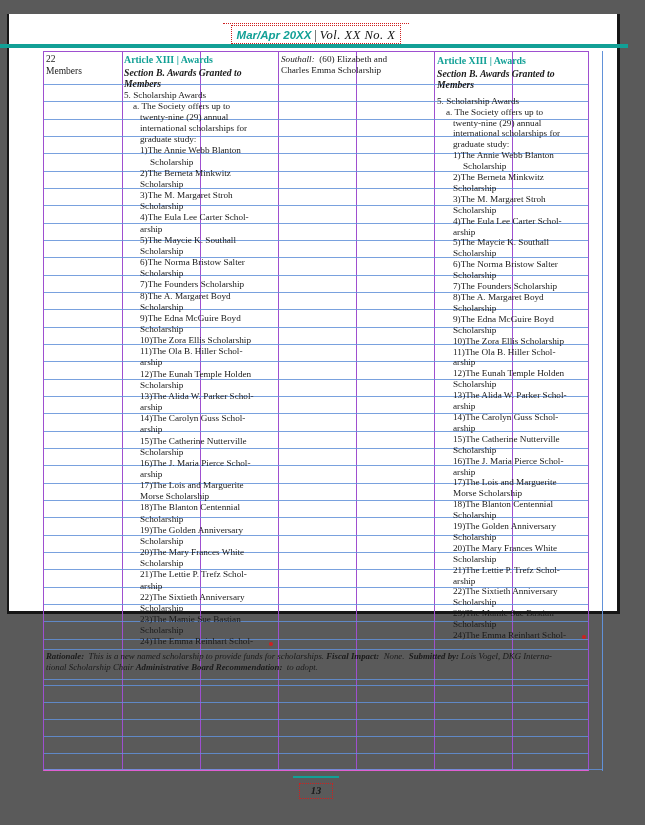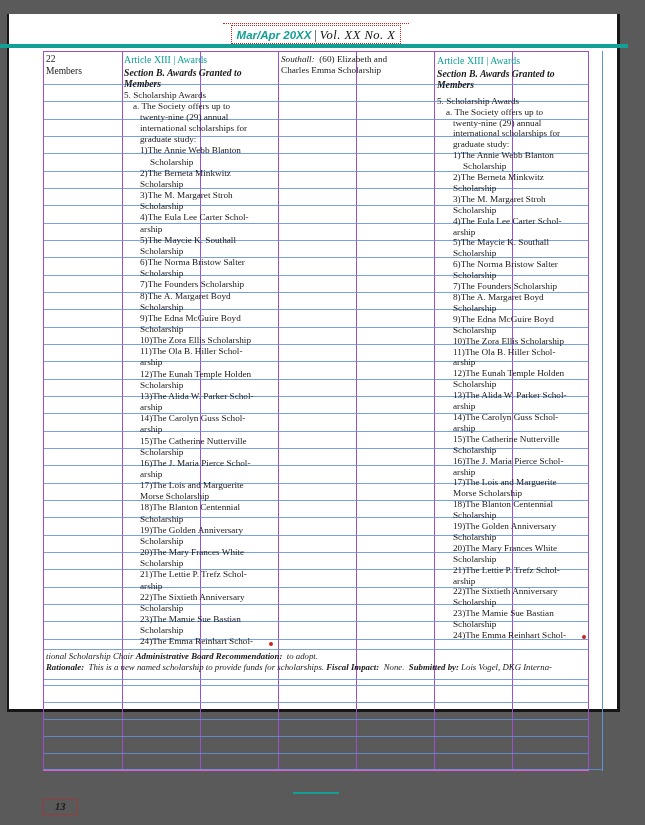--- a/index.html
+++ b/index.html
@@ -1,51 +1,51 @@
 <!DOCTYPE html>
 <html><head>
 <meta charset="utf-8">
 <style>
   html,body{margin:0;padding:0;}
   #stage{position:relative;width:645px;height:825px;background:#5a5a5a;overflow:hidden;
          font-family:"Liberation Serif",serif;color:#1a1a1a;}
-  #page{position:absolute;left:7px;top:14px;width:613px;height:698px;background:#ffffff;
+  #page{position:absolute;left:7px;top:14px;width:613px;height:600px;background:#ffffff;
         border-left:2px solid #161616;border-right:3px solid #161616;border-bottom:3px solid #161616;
         box-sizing:border-box;}
   
   .hdr-wrap{position:absolute;left:34px;width:546px;top:9px;text-align:center;}
   .hdr-rule{margin:0 auto 1px;width:186px;border-top:1px dotted var(--red);height:0;}
   .hdr-box{display:inline-block;border:1px dotted var(--red);padding:0 5px;line-height:16px;white-space:pre;}
   .hdr-issue{font-family:"Liberation Sans",sans-serif;font-style:italic;font-weight:bold;
              color:var(--teal);font-size:11.5px;}
   .hdr-div{font-family:"Liberation Serif",serif;font-size:12px;color:#222;}
   .hdr-vol{font-family:"Liberation Serif",serif;font-style:italic;font-size:12.5px;color:#111;letter-spacing:.5px;}
   .teal-rule{position:absolute;left:-9px;top:30px;width:628px;height:4px;background:var(--teal);}
   
   #grid{position:absolute;left:34px;top:37px;width:546px;height:720px;
         border:1px solid var(--purple);border-bottom:2px solid var(--magenta);box-sizing:border-box;}
   .vline{position:absolute;top:0;bottom:0;width:1px;background:var(--purple);}
   .hline{position:absolute;left:0;height:1px;background:var(--blue);opacity:.85;}
   .frame-line{position:absolute;left:593px;top:37px;width:1px;height:720px;background:var(--blue);}
   
   .col{position:absolute;z-index:3;}
   .ln{position:relative;height:11.1px;line-height:11.1px;font-size:9.2px;white-space:pre;}
-  .ln.title{height:12.5px;line-height:12.5px;font-weight:normal;font-size:9.9px;color:var(--teal);}
+  .ln.title{height:12.5px;line-height:12.5px;font-weight:bold;font-size:9.9px;color:var(--teal);}
   .ln.subtitle{height:11.6px;line-height:11.6px;font-weight:bold;font-style:italic;font-size:9.7px;}
   .ln.blank{height:5px;}
   .ind0{padding-left:0;}.ind1{padding-left:9px;}.ind2{padding-left:16px;}.ind3{padding-left:26px;}
   .ital{font-style:italic;}
   .reddot{position:absolute;right:1px;bottom:2px;width:4px;height:4px;border-radius:50%;background:var(--red);}
   .corner-ln{height:12px;line-height:12px;font-size:9.5px;}
   
   #rationale{position:absolute;left:37px;top:637px;width:541px;z-index:3;}
   .rline{height:11px;line-height:11px;font-size:8.8px;font-style:italic;white-space:pre;}
   .rb{font-weight:bold;}
   
-  .ftr-wrap{position:absolute;left:34px;width:546px;top:778px;}
+  .ftr-wrap{position:absolute;left:34px;width:546px;top:762px;text-align:center;}
   .ftr-rule{width:46px;height:2px;background:var(--teal);margin:0 auto 2px;}
   .ftr-box{display:inline-block;border:1px dotted var(--red);padding:0 11px;
            font-weight:bold;font-style:italic;font-size:10.5px;line-height:14px;}
 </style>
 </head>
 <body>
 
 <div id="stage" style="--teal: #12a096; --purple: #9e4fd0; --blue: #6191d8; --magenta: #e05fd0; --red: #cf2020; background: rgb(90, 90, 90);">
   <div id="page">
 
@@ -224,22 +224,22 @@
         <div class="ln ind2" style="height: 10.92px; line-height: 10.92px;">21)The Lettie P. Trefz Schol-</div>
         <div class="ln ind2" style="height: 10.92px; line-height: 10.92px;">arship</div>
         <div class="ln ind2" style="height: 10.92px; line-height: 10.92px;">22)The Sixtieth Anniversary</div>
         <div class="ln ind2" style="height: 10.92px; line-height: 10.92px;">Scholarship</div>
         <div class="ln ind2" style="height: 10.92px; line-height: 10.92px;">23)The Mamie Sue Bastian</div>
         <div class="ln ind2" style="height: 10.92px; line-height: 10.92px;">Scholarship</div>
         <div class="ln ind2" style="height: 10.92px; line-height: 10.92px;">24)The Emma Reinhart Schol-<span class="reddot"></span></div>
       </div>
 
     <div id="rationale">
+        <div class="rline"><span class="rb">Rationale:</span><span>  This is a new named scholarship to provide funds for scholarships. </span><span class="rb">Fiscal Impact:</span><span>  None.  </span><span class="rb">Submitted by:</span><span> Lois Vogel, DKG Interna-</span></div>
         <div class="rline"><span>tional Scholarship Chair </span><span class="rb">Administrative Board Recommendation:</span><span>  to adopt.</span></div>
-        <div class="rline"><span class="rb">Rationale:</span><span>  This is a new named scholarship to provide funds for scholarships. </span><span class="rb">Fiscal Impact:</span><span>  None.  </span><span class="rb">Submitted by:</span><span> Lois Vogel, DKG Interna-</span></div>
       </div>
 
     <div class="ftr-wrap">
       <div class="ftr-rule"></div>
       <div class="ftr-box">13</div>
     </div>
 
   </div>
 </div>
 

